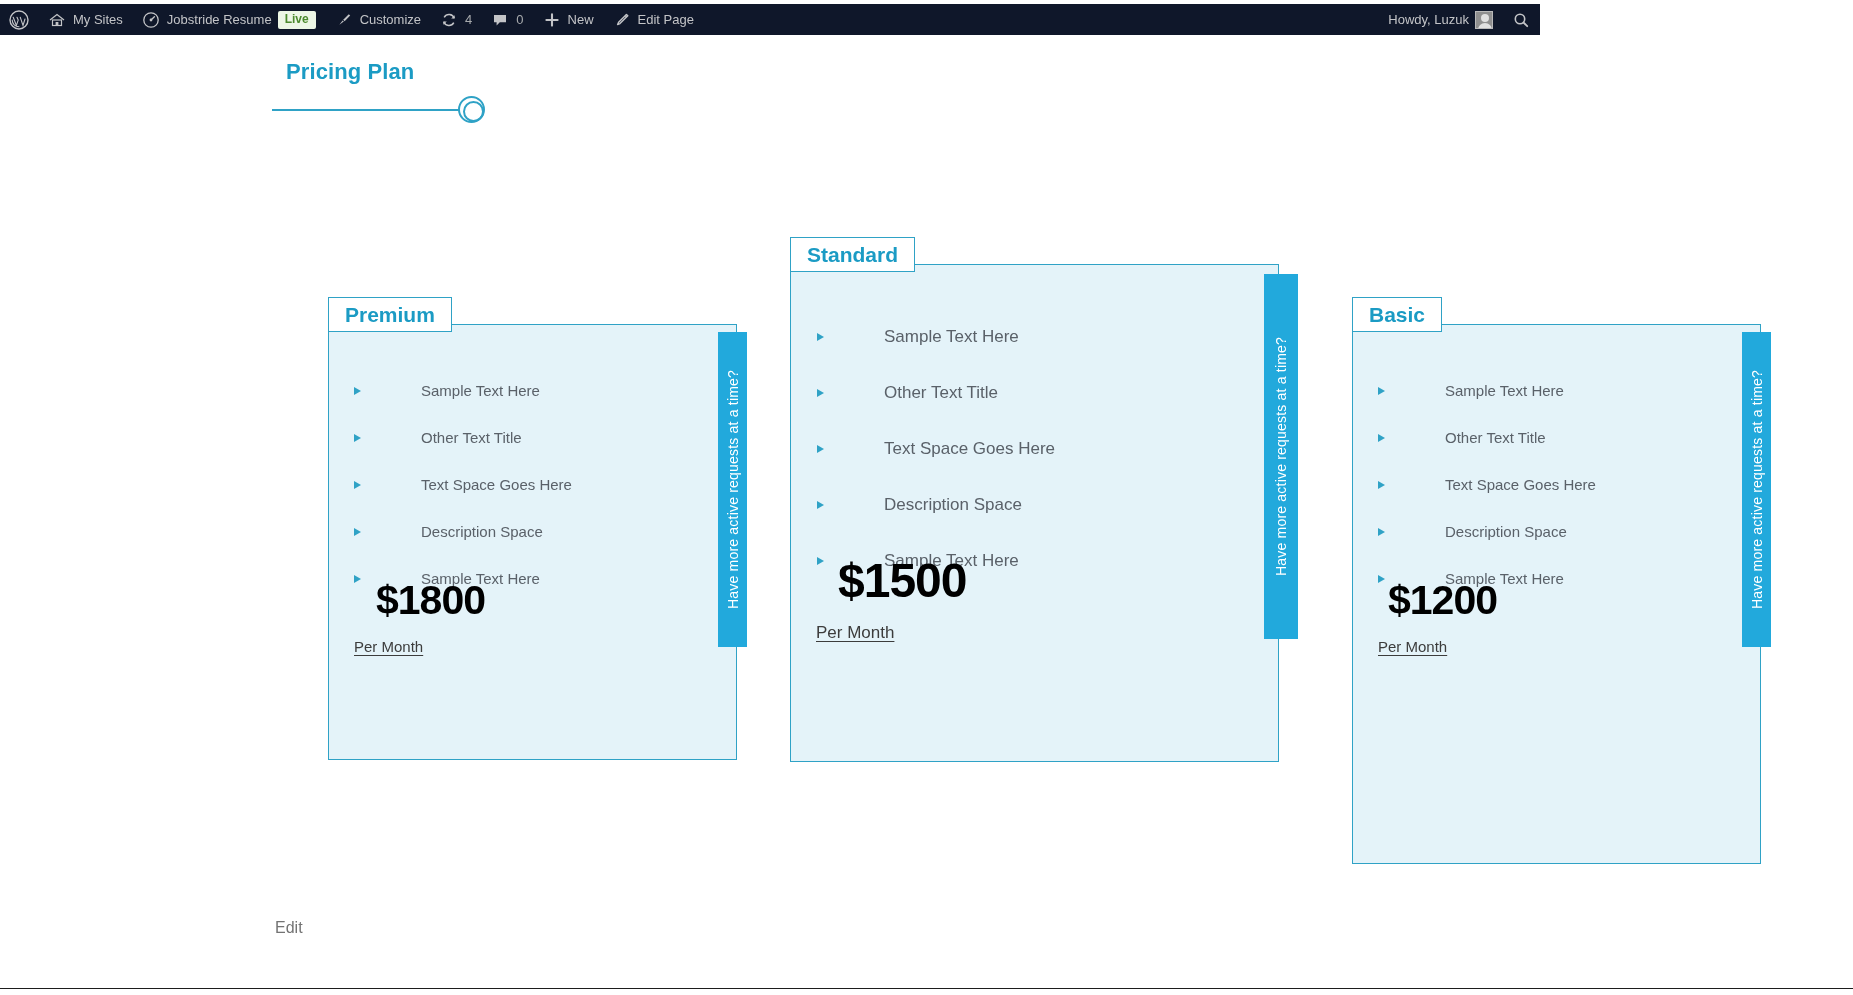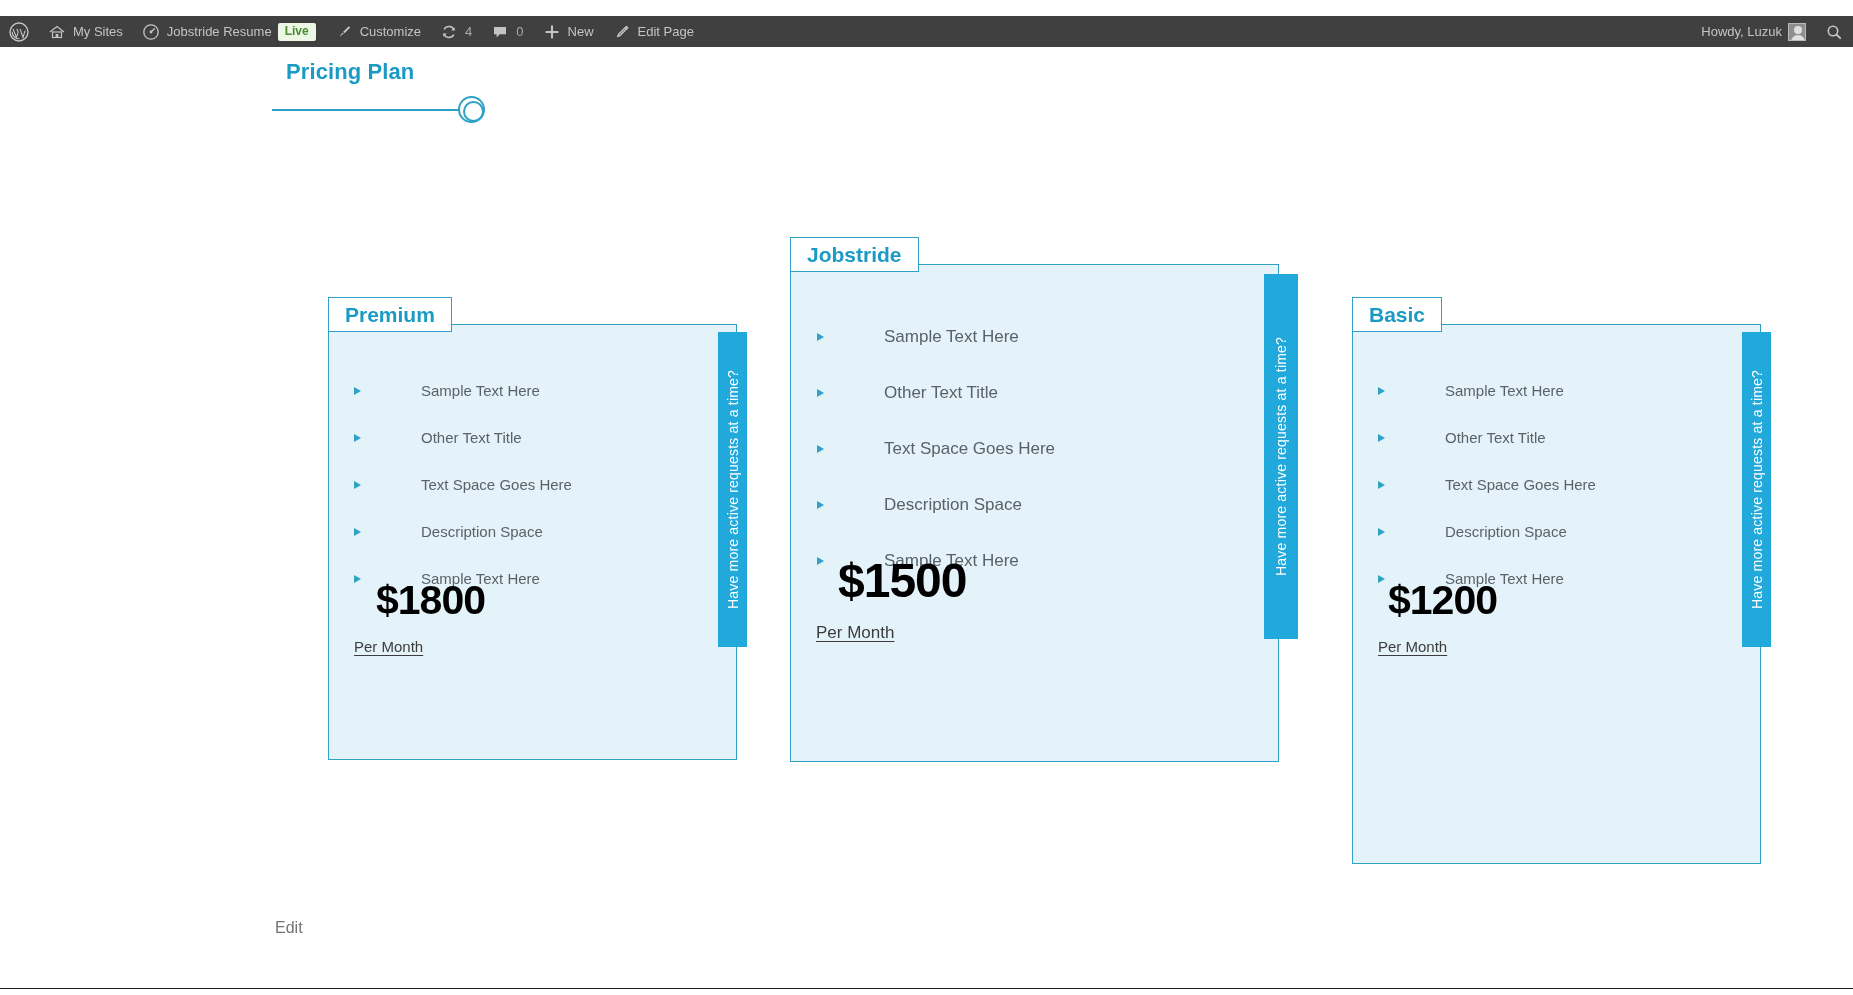--- a/index.html
+++ b/index.html
@@ -8,24 +8,24 @@
     width: 1853px;
     height: 995px;
     overflow: hidden;
     background: #ffffff;
     font-family: "Liberation Sans", sans-serif;
   }
 
   
   #adminbar {
     position: absolute;
-    top: 16px; left: 0;
-    width: 1853px;
+    top: 4px; left: 0;
+    width: 1540px;
     height: 31px;
-    background: #404040;
+    background: #0f172a;
     color: #c3c4c7;
     display: flex;
     align-items: center;
     font-size: 13px;
     z-index: 50;
   }
   .ab-item {
     display: flex;
     align-items: center;
     height: 31px;
@@ -357,21 +357,21 @@
           <span class="bullet"></span>
           <span>Sample Text Here</span>
         </li>
     </ul>
     <div class="price">$1800</div>
     <div class="per-month">Per Month</div>
     <div class="ribbon" id="ribbon-premium">Have more active requests at a time?</div>
   </div>
 
   <div class="card" id="card-standard">
-    <div class="card-title">Jobstride</div>
+    <div class="card-title">Standard</div>
     <ul class="features">
       <li class="feature">
           <span class="bullet"></span>
           <span>Sample Text Here</span>
         </li>
       <li class="feature">
           <span class="bullet"></span>
           <span>Other Text Title</span>
         </li>
       <li class="feature">

